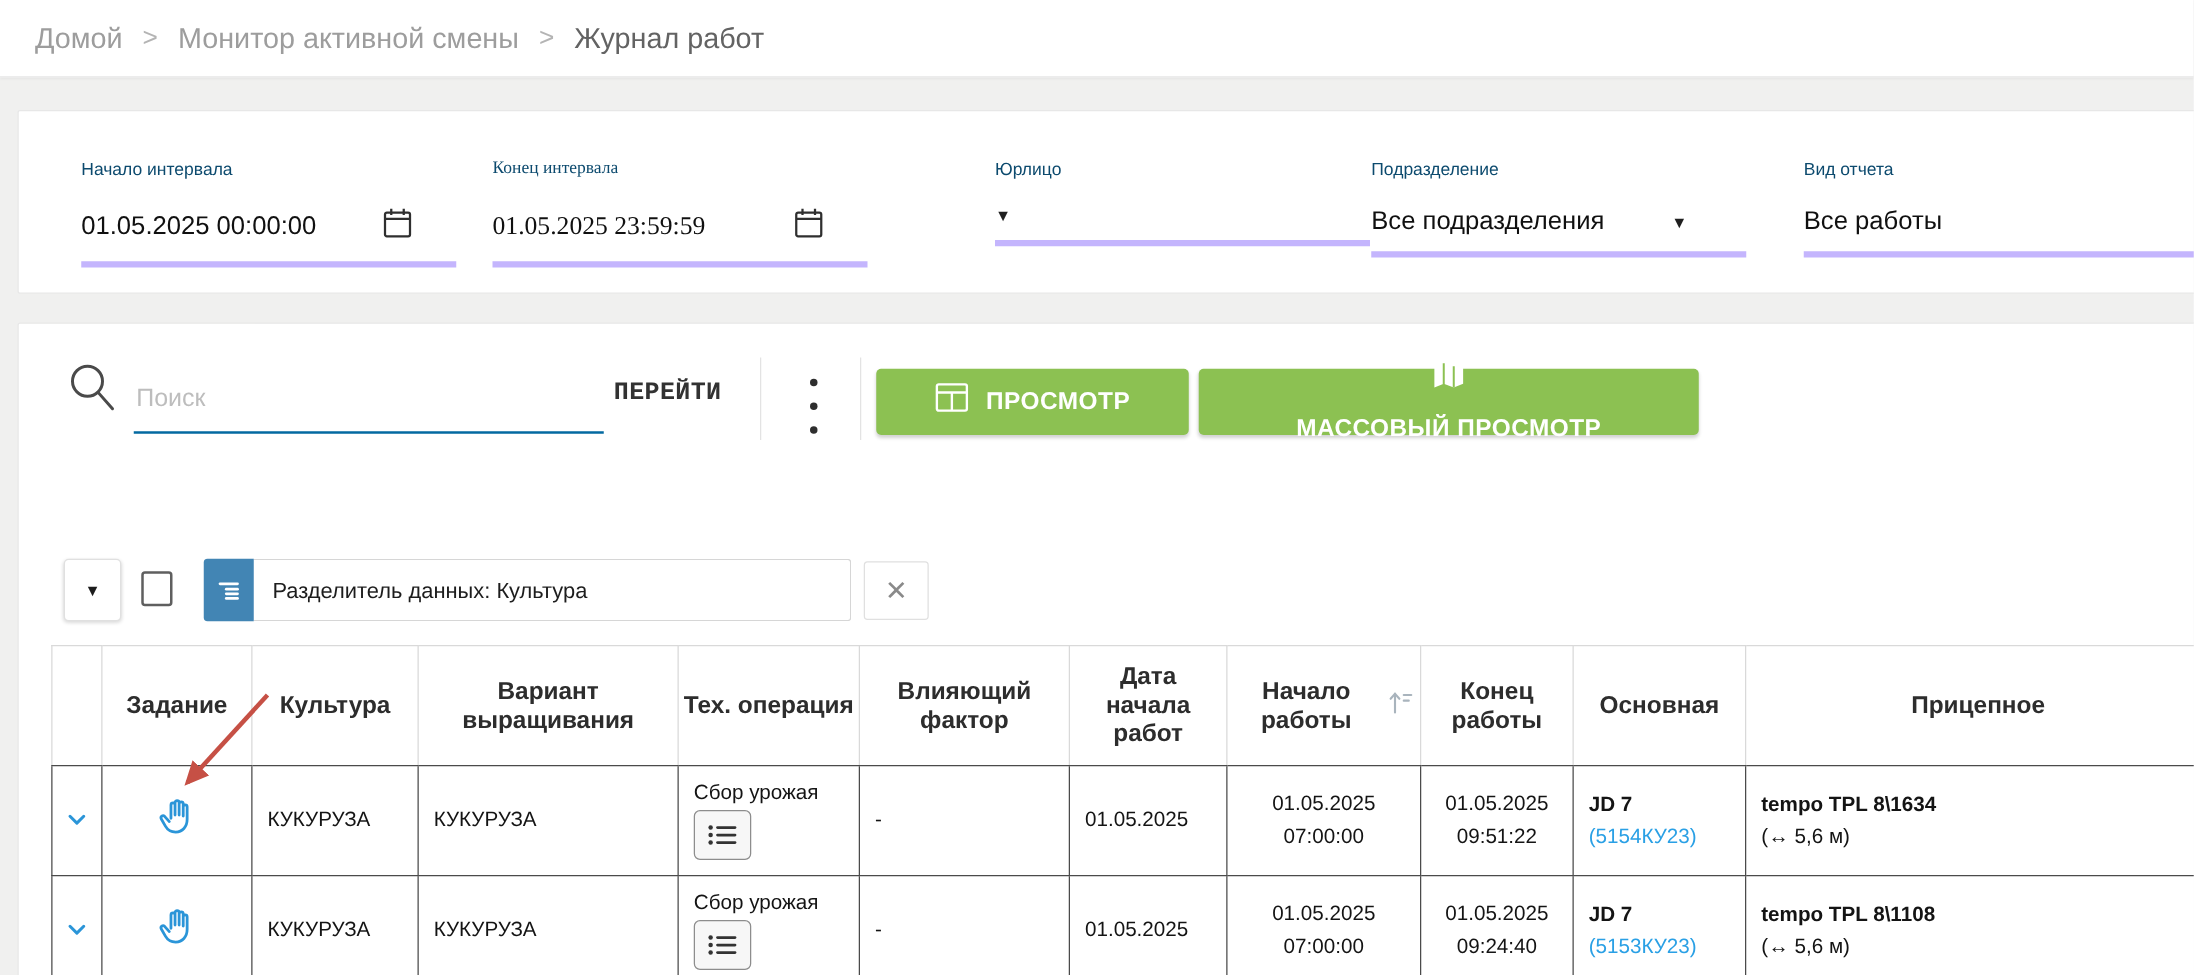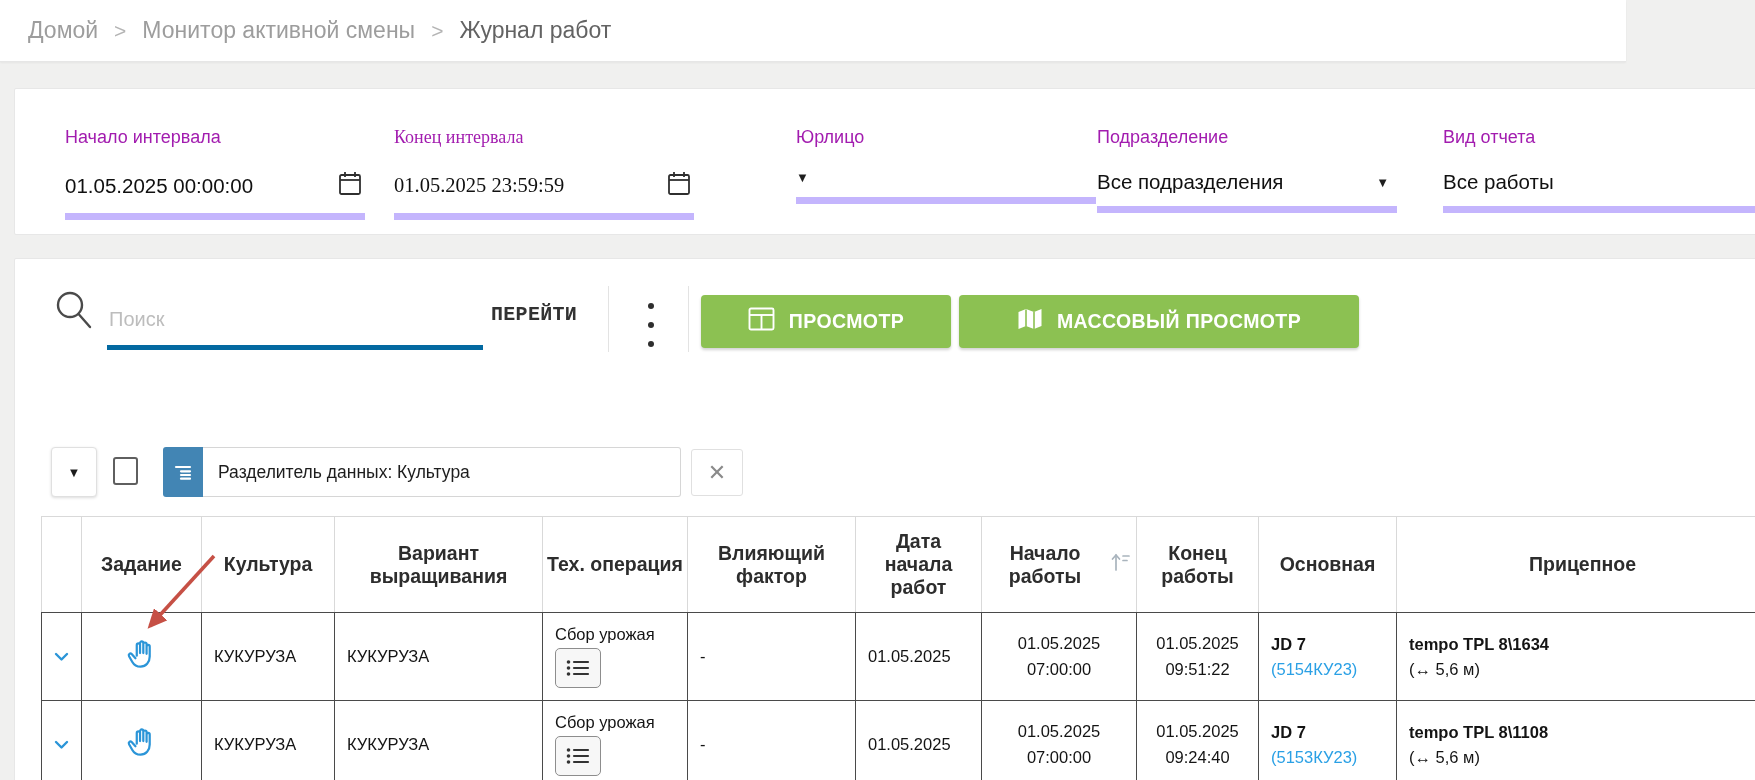--- a/index.html
+++ b/index.html
@@ -4,71 +4,71 @@
 <style>
   html,body{margin:0;padding:0;}
   body{
     width:1755px;height:780px;overflow:hidden;position:relative;
     background:#f0f0ef;
     font-family:"Liberation Sans","DejaVu Sans",sans-serif;
     color:#1b1b1b;
   }
   
   .crumbbar{
-    position:absolute;left:0;top:0;width:1626px;height:62px;background:#fff;
+    position:absolute;left:0;top:0;width:1755px;height:62px;background:#fff;
     border-bottom:1px solid #e6e6e6;box-shadow:0 1px 2px rgba(0,0,0,.05);
     display:flex;align-items:center;padding-left:28px;box-sizing:border-box;
   }
   .crumb{font-size:23px;color:#9d9d9d;}
   .crumb.current{color:#636363;}
   .crumb-sep{font-size:21px;color:#b4b4b4;margin:0 16px;}
   
   .filter-card{
     position:absolute;left:14px;top:88px;width:1760px;height:147px;background:#fff;
     border:1px solid #e7e7e7;border-radius:2px;box-sizing:border-box;
   }
   .field{position:absolute;top:38px;width:300px;}
-  .field .flabel{font-size:18px;color:#a21caf;}
+  .field .flabel{font-size:14px;color:#0c4a6e;}
   .fvalrow{
-    display:flex;align-items:center;justify-content:space-between;
-    border-bottom:7px solid #c4b5fd;padding:20px 2px 12px 0;margin-top:2px;
+    display:flex;align-items:center;justify-content:flex-start;
+    border-bottom:5px solid #c4b5fd;padding:20px 2px 12px 0;margin-top:2px;
   }
   .fvalrow .fval{font-size:20.5px;color:#101010;white-space:nowrap;border:none;outline:none;
     font-family:inherit;padding:0;width:240px;background:transparent;}
   .sel-arrow{font-size:13px;color:#1f1f1f;margin-right:6px;}
   .f1{left:50px;} .f2{left:379px;font-family:Liberation Serif, serif;} .f3{left:781px;} .f4{left:1082px;} .f5{left:1428px;width:330px;}
   
   .main-card{
     position:absolute;left:14px;top:258px;width:1760px;height:560px;background:#fff;
     border:1px solid #e7e7e7;border-radius:2px;box-sizing:border-box;
   }
   .search-icon{position:absolute;left:38px;top:28px;}
   .search-input{
     position:absolute;left:92px;top:34px;width:372px;height:50px;
-    border:none;border-bottom:5px solid #0369a1;outline:none;
+    border:none;border-bottom:2px solid #0369a1;outline:none;
     font-size:20px;font-family:inherit;color:#222;background:transparent;
   }
   .search-input::placeholder{color:#bdbdbd;}
   .go-btn{
     position:absolute;left:468px;top:40px;background:none;border:none;cursor:pointer;
     font-family:Liberation Mono, monospace;font-size:20px;font-weight:700;color:#323232;letter-spacing:.3px;padding:4px 8px;
   }
   .vdiv{position:absolute;top:27px;width:1px;height:66px;background:#e3e3e3;}
   .vdiv1{left:593px;} .vdiv2{left:673px;}
   .kebab{position:absolute;left:624px;top:44px;width:24px;height:44px;
     display:flex;flex-direction:column;align-items:center;justify-content:space-between;cursor:pointer;}
   .kebab i{width:6px;height:6px;border-radius:50%;background:#2e2e2e;}
   .green-btn{
     position:absolute;top:36px;height:53px;border:none;border-radius:4px;cursor:pointer;
     background:#8cc152;color:#fff;font-family:inherit;font-size:19.5px;font-weight:600;letter-spacing:.4px;
     display:flex;align-items:center;justify-content:center;gap:14px;
     box-shadow:0 2px 3px rgba(0,0,0,.18);
   }
   .btn-list{left:686px;width:250px;}
-  .btn-mass{left:944px;width:400px;}
+  .btn-mass{left:944px;width:400px;flex-direction:column;}
   
   .expander-btn{
     position:absolute;left:36px;top:188px;width:46px;height:50px;background:#fff;
     border:1px solid #e0e0e0;border-radius:4px;box-shadow:0 1px 3px rgba(0,0,0,.14);
     font-size:13px;color:#1c1c1c;cursor:pointer;font-family:inherit;
   }
   .group-checkbox{
     position:absolute;left:98px;top:198px;width:25px;height:28px;background:#fff;
     border:2.5px solid #5f5f5f;border-radius:3px;cursor:pointer;box-sizing:border-box;
   }

